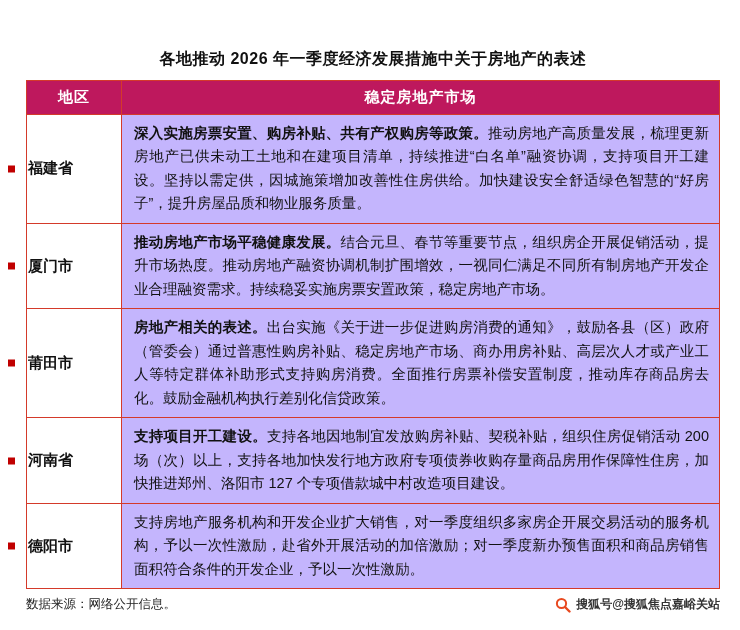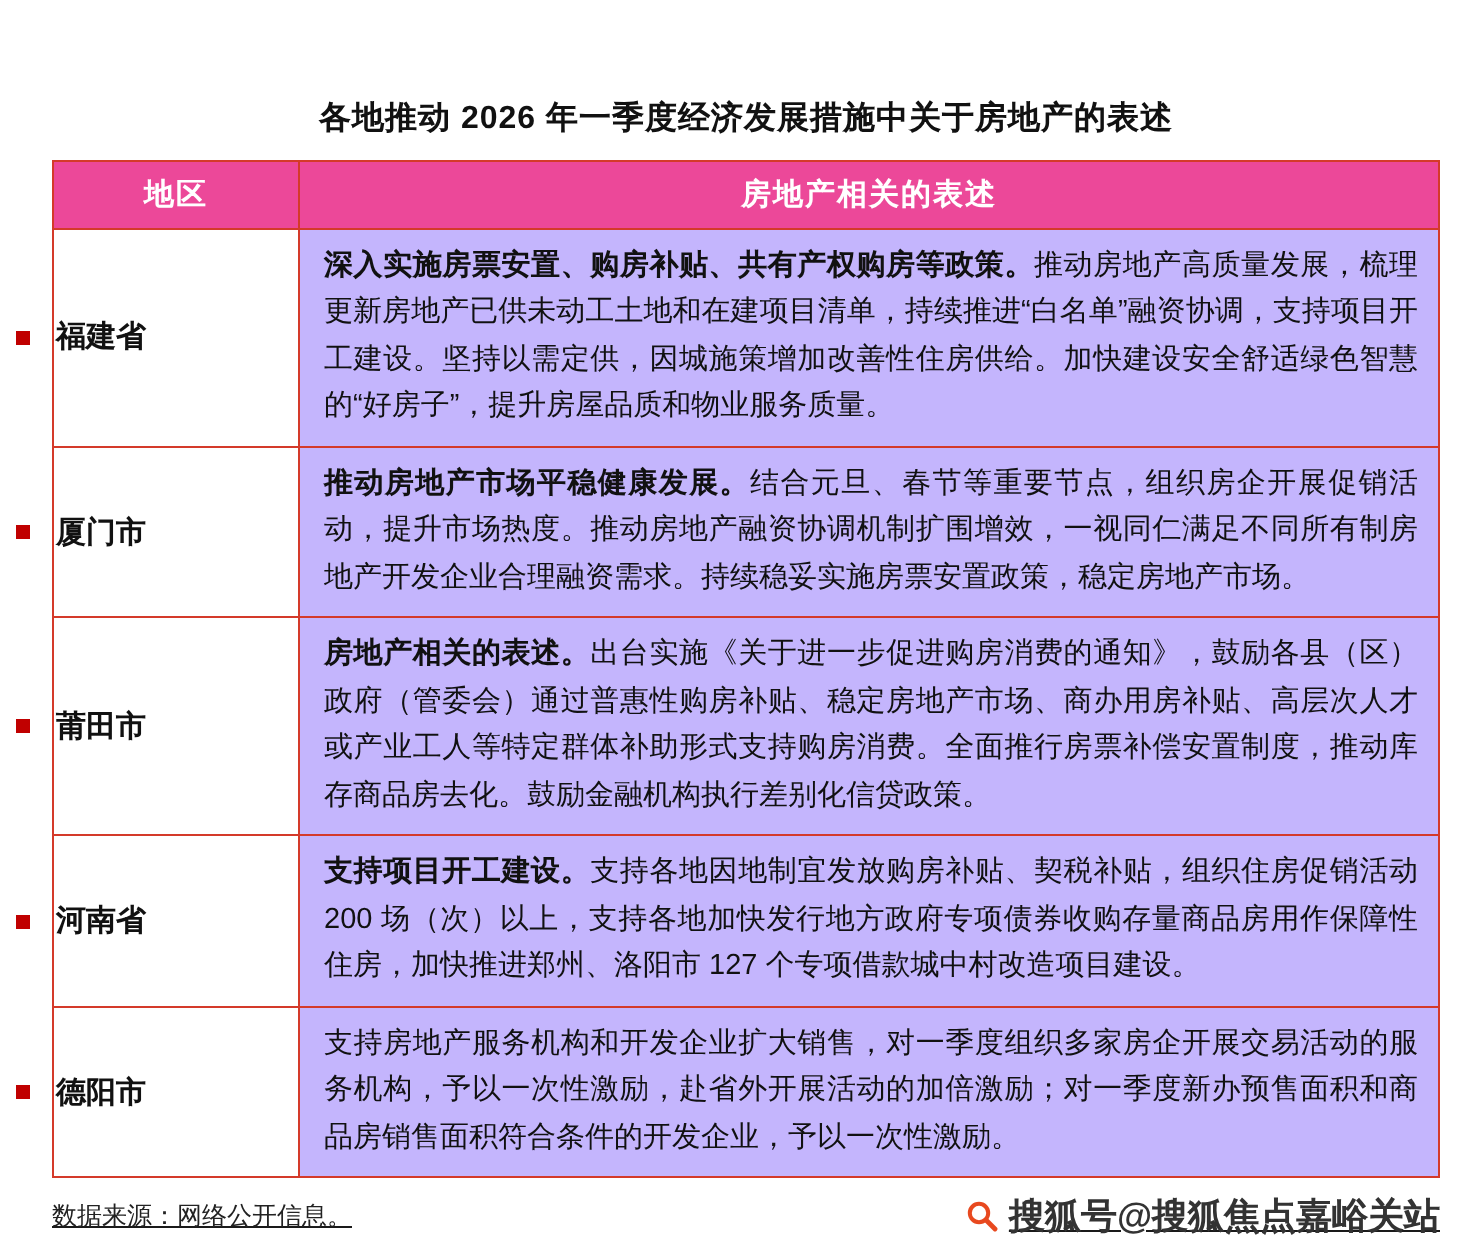--- a/index.html
+++ b/index.html
@@ -5,49 +5,49 @@
   html,body{margin:0;padding:0;background:#ffffff;}
   body{font-family:"Liberation Sans","DejaVu Sans",sans-serif;color:#1a1a1a;}
   .page{position:relative;width:740px;height:630px;box-sizing:border-box;
         padding:10px 20px 8px 26px;background:#fff;overflow:hidden;margin-top:31px;}
   .title{font-size:16px;font-weight:bold;text-align:center;color:#111;
          padding:8px 0 10px 0;letter-spacing:0.5px;}
   table.policy{width:100%;border-collapse:collapse;table-layout:fixed;}
   table.policy th, table.policy td{border:1px solid #d43a2a;}
   th.h-region{width:86px;}
   table.policy thead th{
-      background:#ec4899;color:#ffffff;font-size:15px;font-weight:bold;
-      padding:7px 18px;text-align:center;letter-spacing:1px;}
+      background:#be185d;color:#ffffff;font-size:15px;font-weight:bold;
+      padding:7px 4px;text-align:center;letter-spacing:1px;}
   td.region-cell{position:relative;vertical-align:middle;
       font-size:15px;font-weight:bold;color:#111;background:#fff;}
   td.policy-cell{padding:7px 10px 7px 12px;font-size:14.5px;line-height:1.62;
       text-align:justify;color:#111;background:#c4b5fd;vertical-align:middle;}
   .lead{font-weight:bold;}
   .row-marker{position:absolute;left:-19px;top:50%;transform:translateY(-50%);
       width:7px;height:7px;background:#c00000;display:block;}
-  .footer{display:flex;justify-content:space-between;align-items:center;
-      margin-top:7px;text-decoration:underline;}
+  .footer{display:flex;justify-content:space-between;
+      margin-top:7px;}
   .source{font-size:12.5px;color:#222;}
-  .watermark{display:flex;align-items:center;gap:5px;font-size:18px;
+  .watermark{display:flex;align-items:center;gap:5px;font-size:12px;
       font-weight:bold;color:#333;}
   .sohu-icon{display:inline-block;width:16px;height:16px;position:relative;}
   .sohu-icon svg{display:block;}
 </style>
 </head>
 <body>
 
 <div class="page">
 
   <div class="title">各地推动 2026 年一季度经济发展措施中关于房地产的表述</div>
 
   <table class="policy">
     <thead>
       <tr>
         <th class="h-region">地区</th>
-        <th class="h-policy">房地产相关的表述</th>
+        <th class="h-policy">稳定房地产市场</th>
       </tr>
     </thead>
     <tbody id="policy-tbody">
         <tr>
           <td class="region-cell"><span class="row-marker"></span><span>福建省</span></td>
           <td class="policy-cell"><span class="lead">深入实施房票安置、购房补贴、共有产权购房等政策。</span><span>推动房地产高质量发展，梳理更新房地产已供未动工土地和在建项目清单，持续推进“白名单”融资协调，支持项目开工建设。坚持以需定供，因城施策增加改善性住房供给。加快建设安全舒适绿色智慧的“好房子”，提升房屋品质和物业服务质量。</span></td>
         </tr>
         <tr>
           <td class="region-cell"><span class="row-marker"></span><span>厦门市</span></td>
           <td class="policy-cell"><span class="lead">推动房地产市场平稳健康发展。</span><span>结合元旦、春节等重要节点，组织房企开展促销活动，提升市场热度。推动房地产融资协调机制扩围增效，一视同仁满足不同所有制房地产开发企业合理融资需求。持续稳妥实施房票安置政策，稳定房地产市场。</span></td>

